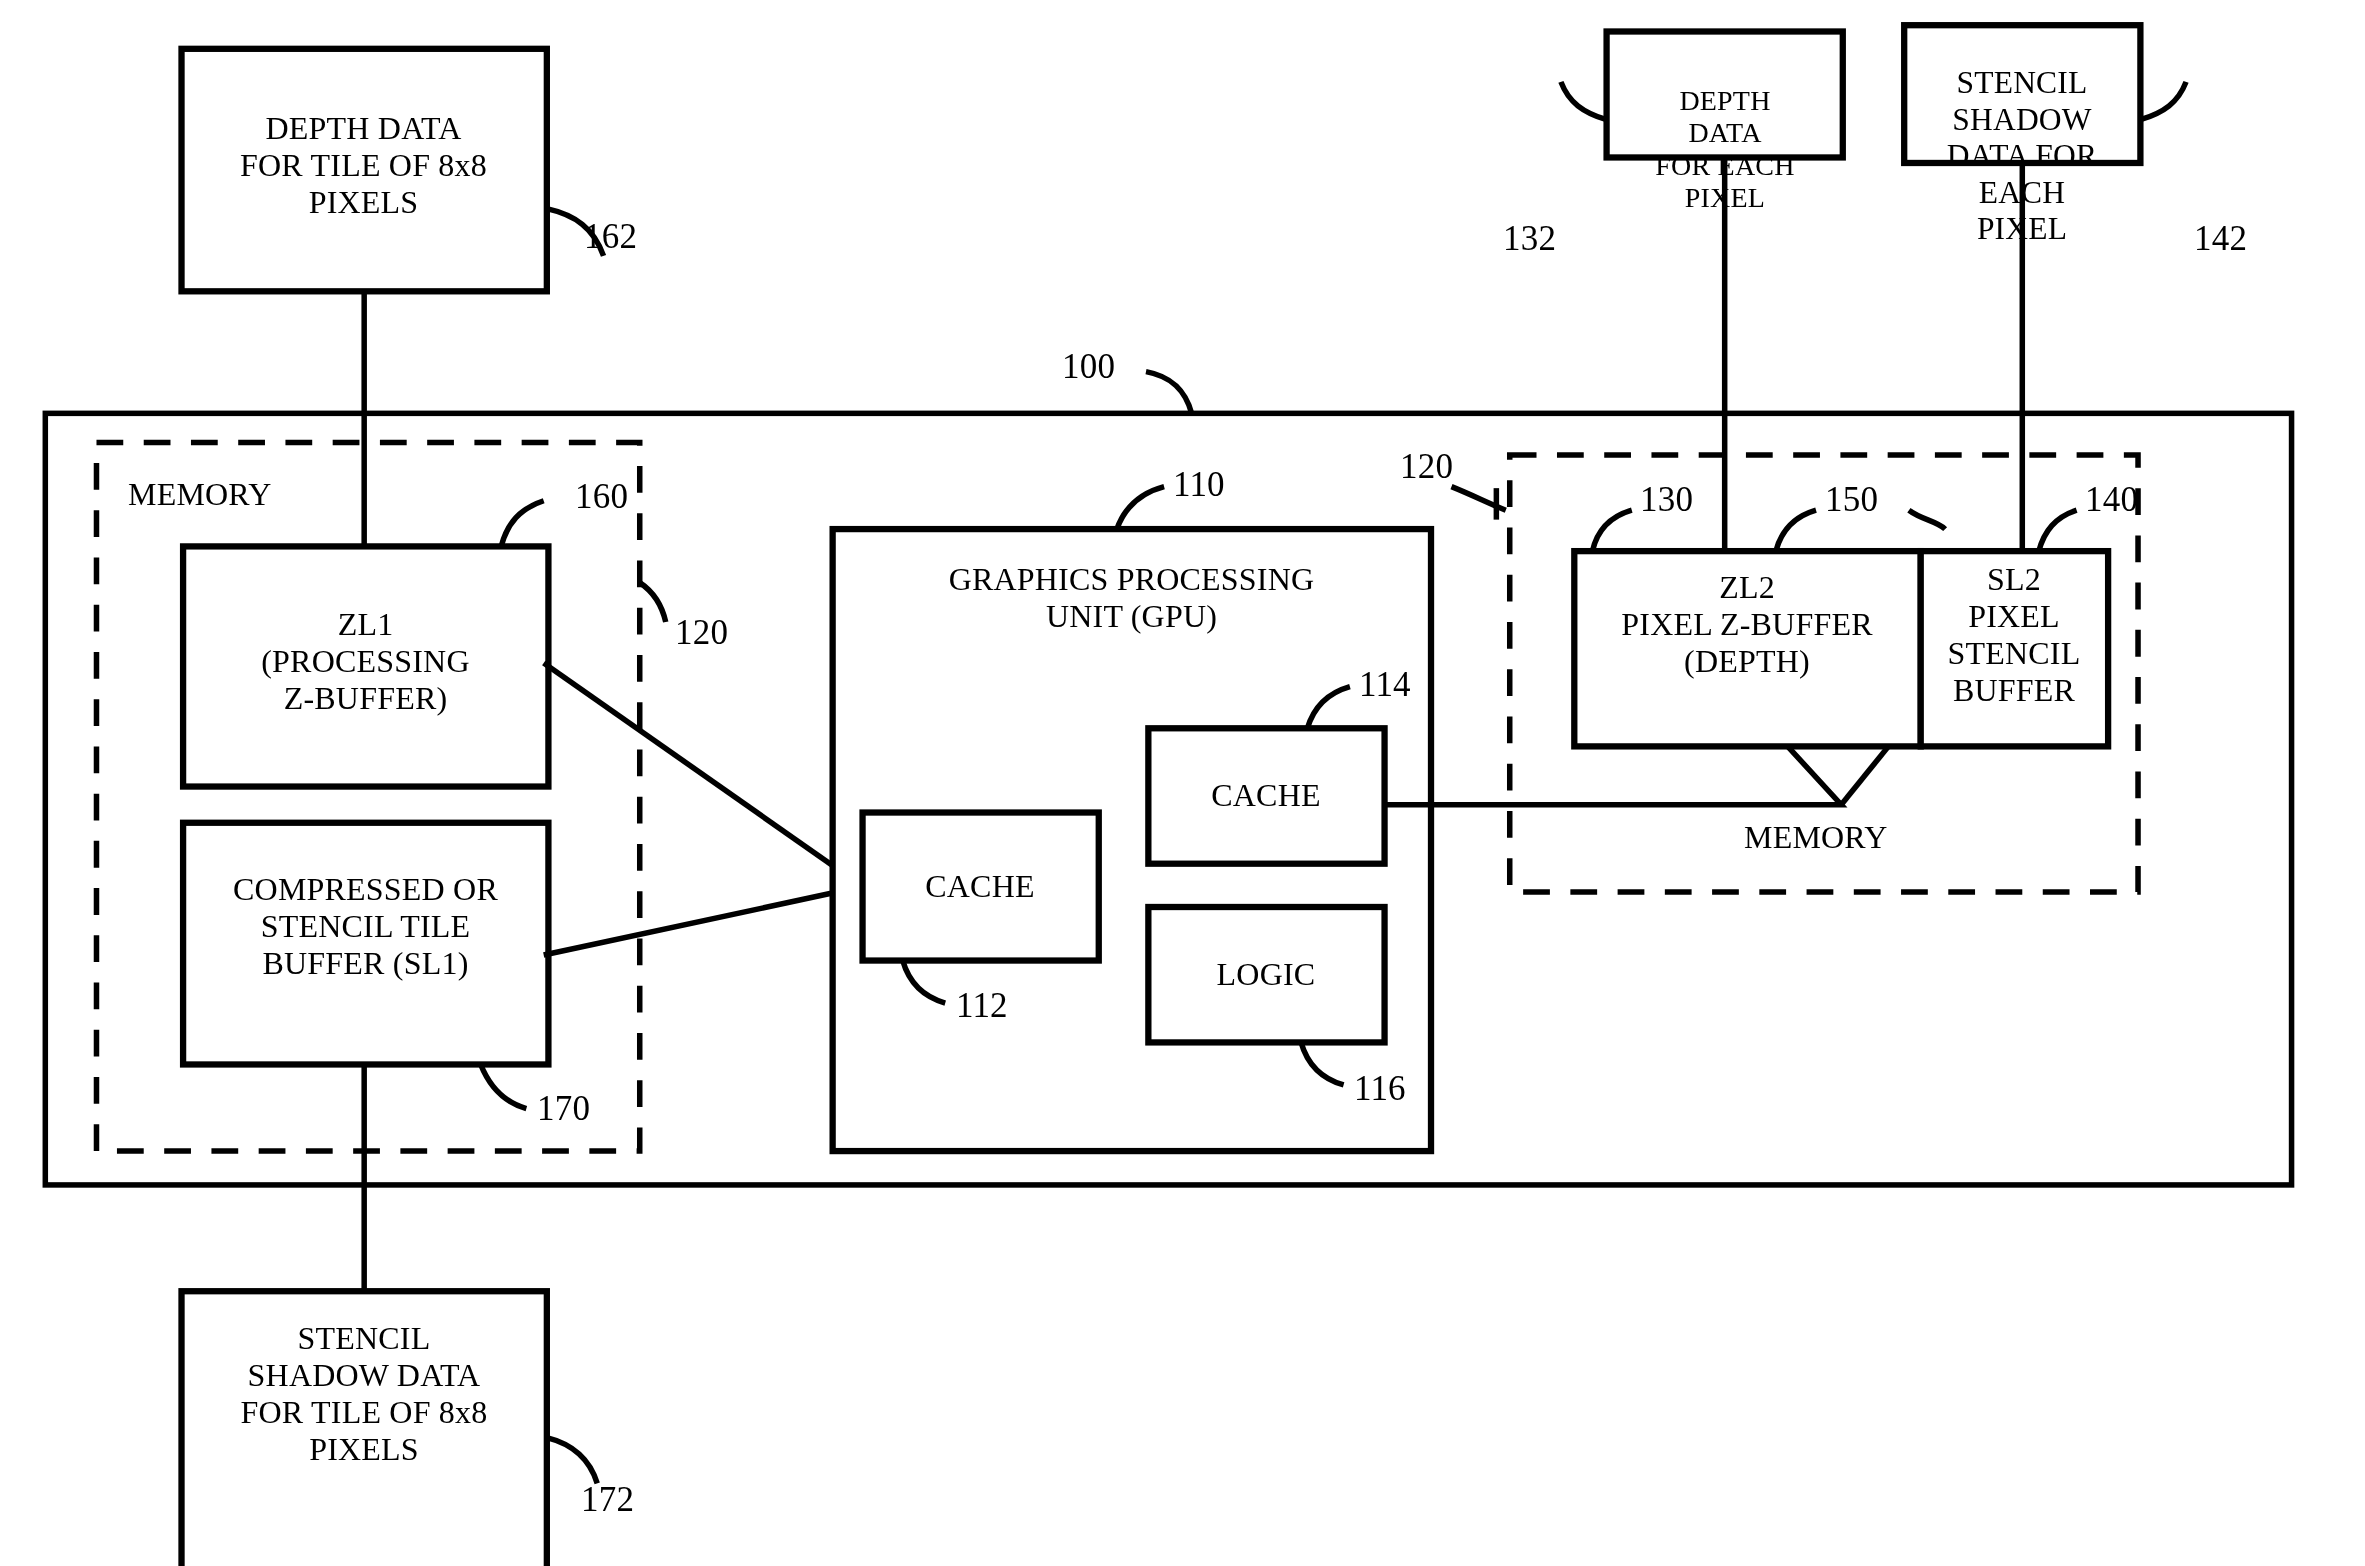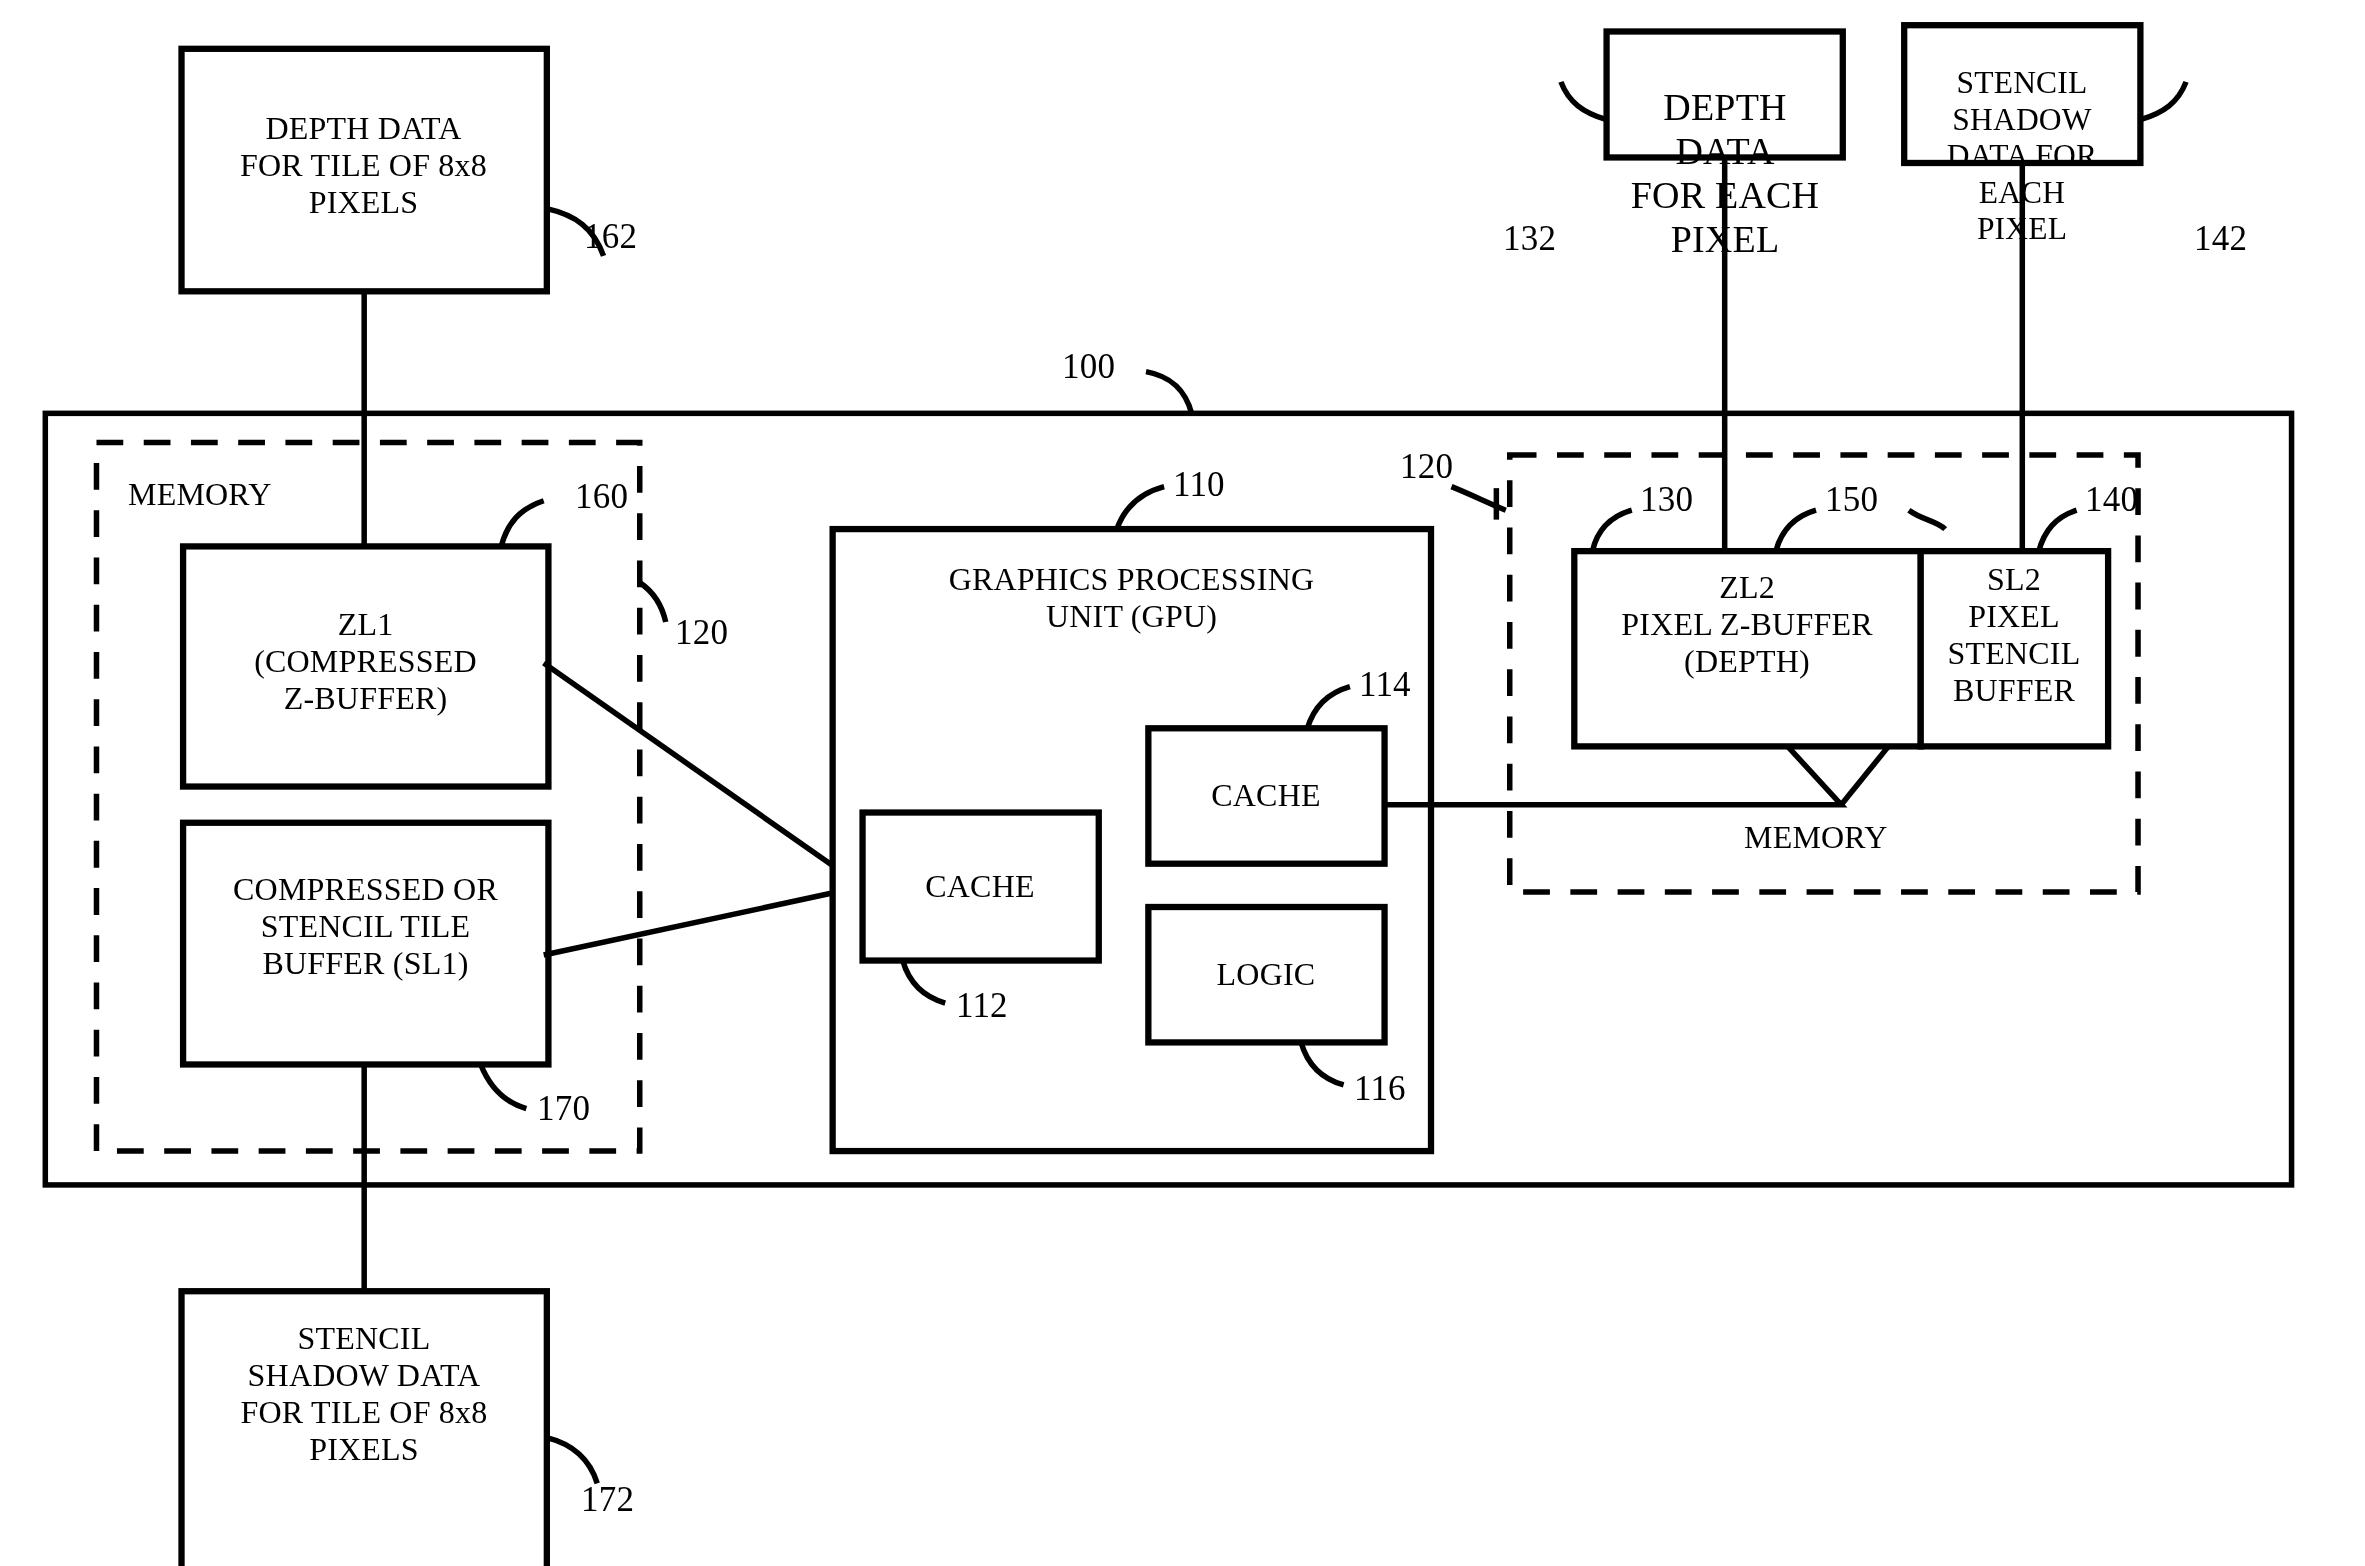--- a/index.html
+++ b/index.html
@@ -132,39 +132,39 @@
     <rect x="230" y="1640" width="464" height="355" fill="#fff" stroke="#000" stroke-width="8"></rect>
     <path d="M 694 1826 C 726 1834 748 1852 758 1884" fill="none" stroke="#000" stroke-width="7"></path>
 
   </svg>
 
   <div class="lbl boxtext" style="left:187px; top:110px; width:353px;">DEPTH DATA
 FOR TILE OF 8x8
 PIXELS</div>
   <div class="lbl refnum" style="left:584px; top:217px;text-align:center;">162</div>
 
-  <div class="lbl boxtext" style="left:1610px; top:85px; width:230px; font-size:38px;">DEPTH
+  <div class="lbl boxtext" style="left:1610px; top:85px; width:230px; font-size:28px;">DEPTH
 DATA
 FOR EACH
 PIXEL</div>
   <div class="lbl refnum" style="left:1503px; top:219px;">132</div>
 
   <div class="lbl boxtext" style="left:1907px; top:65px; width:230px; font-size:31.5px;">STENCIL
 SHADOW
 DATA FOR
 EACH
 PIXEL</div>
   <div class="lbl refnum" style="left:2194px; top:219px;">142</div>
 
   <div class="lbl refnum" style="left:1062px; top:347px;">100</div>
 
   <div class="lbl memlbl" style="left:128px; top:476px;">MEMORY</div>
 
   <div class="lbl boxtext" style="left:186px; top:606px; width:359px;">ZL1
-(COMPRESSED
+(PROCESSING
 Z-BUFFER)</div>
   <div class="lbl refnum" style="left:575px; top:477px;">160</div>
 
   <div class="lbl refnum" style="left:675px; top:613px;">120</div>
 
   <div class="lbl boxtext" style="left:186px; top:871px; width:359px;">COMPRESSED OR
 STENCIL TILE
 BUFFER (SL1)</div>
   <div class="lbl refnum" style="left:537px; top:1089px;">170</div>
 

